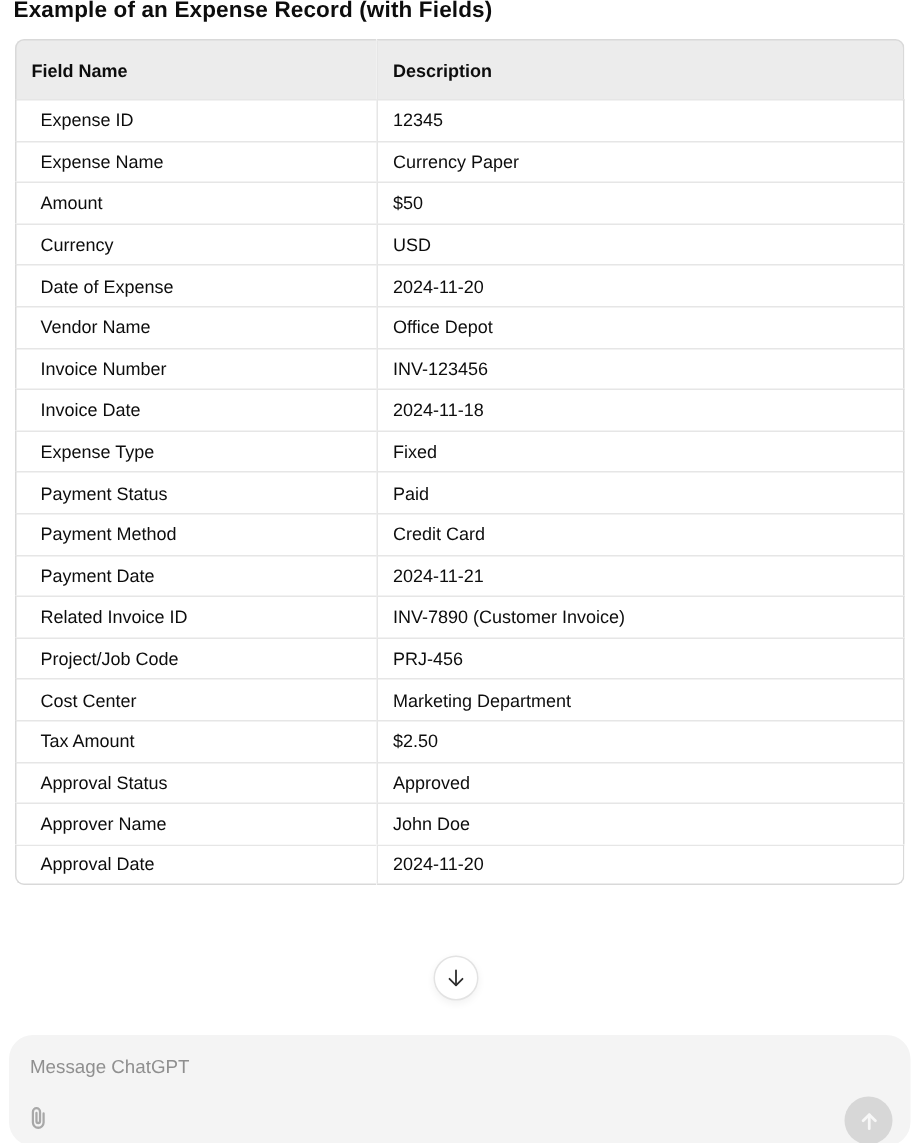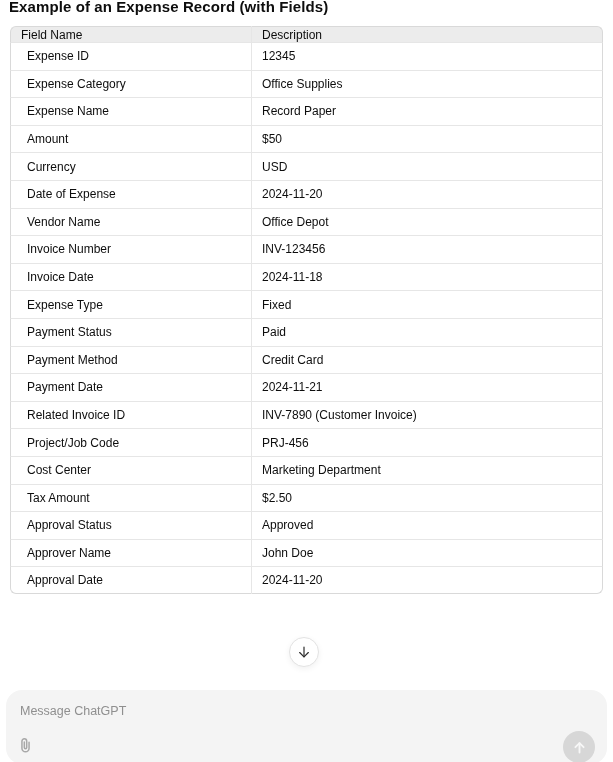--- a/index.html
+++ b/index.html
@@ -46,23 +46,23 @@
     padding:0 10px;
     text-align:left;
     vertical-align:middle;
     border-left:1px solid var(--c-border-inner);
     border-top:1px solid var(--c-border-inner);
     white-space:nowrap;
     overflow:hidden;
     color:var(--c-text);
   }
   .expense-table th{
-    height:16px;
+    height:40px;
     background:var(--c-header-bg);
-    font-weight:400;
+    font-weight:700;
     border-top:1px solid var(--c-border-outer);
   }
   .expense-table th:first-child{border-left:1px solid var(--c-border-outer);border-top-left-radius:6px;}
   .expense-table th:last-child{border-right:1px solid var(--c-border-outer);border-top-right-radius:6px;}
   .expense-table td:first-child{border-left:1px solid var(--c-border-outer);padding-left:16px;}
   .expense-table td:last-child{border-right:1px solid var(--c-border-outer);}
   .expense-table tr:last-child td{border-bottom:1px solid var(--c-border-outer);}
   .expense-table tr:last-child td:first-child{border-bottom-left-radius:6px;}
   .expense-table tr:last-child td:last-child{border-bottom-right-radius:6px;}
 
@@ -125,26 +125,22 @@
       <th>Field Name</th>
       <th>Description</th>
     </tr>
   </thead>
   <tbody>
       <tr>
         <td>Expense ID</td>
         <td>12345</td>
       </tr>
       <tr>
-        <td>Expense Category</td>
-        <td>Office Supplies</td>
-      </tr>
-      <tr>
         <td>Expense Name</td>
-        <td>Record Paper</td>
+        <td>Currency Paper</td>
       </tr>
       <tr>
         <td>Amount</td>
         <td>$50</td>
       </tr>
       <tr>
         <td>Currency</td>
         <td>USD</td>
       </tr>
       <tr>

